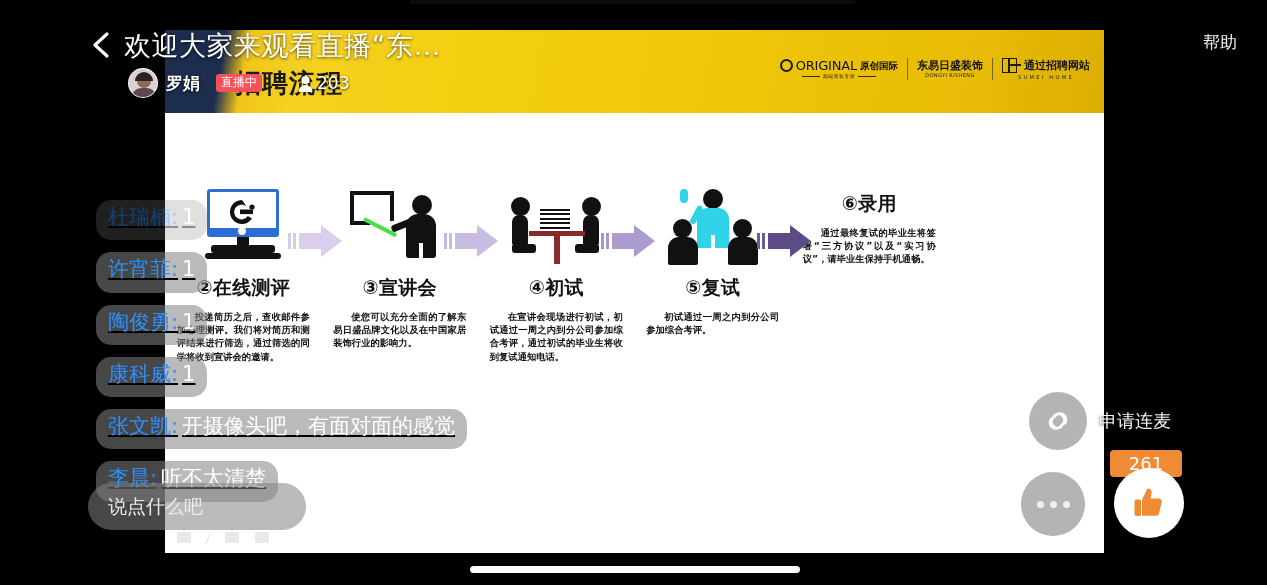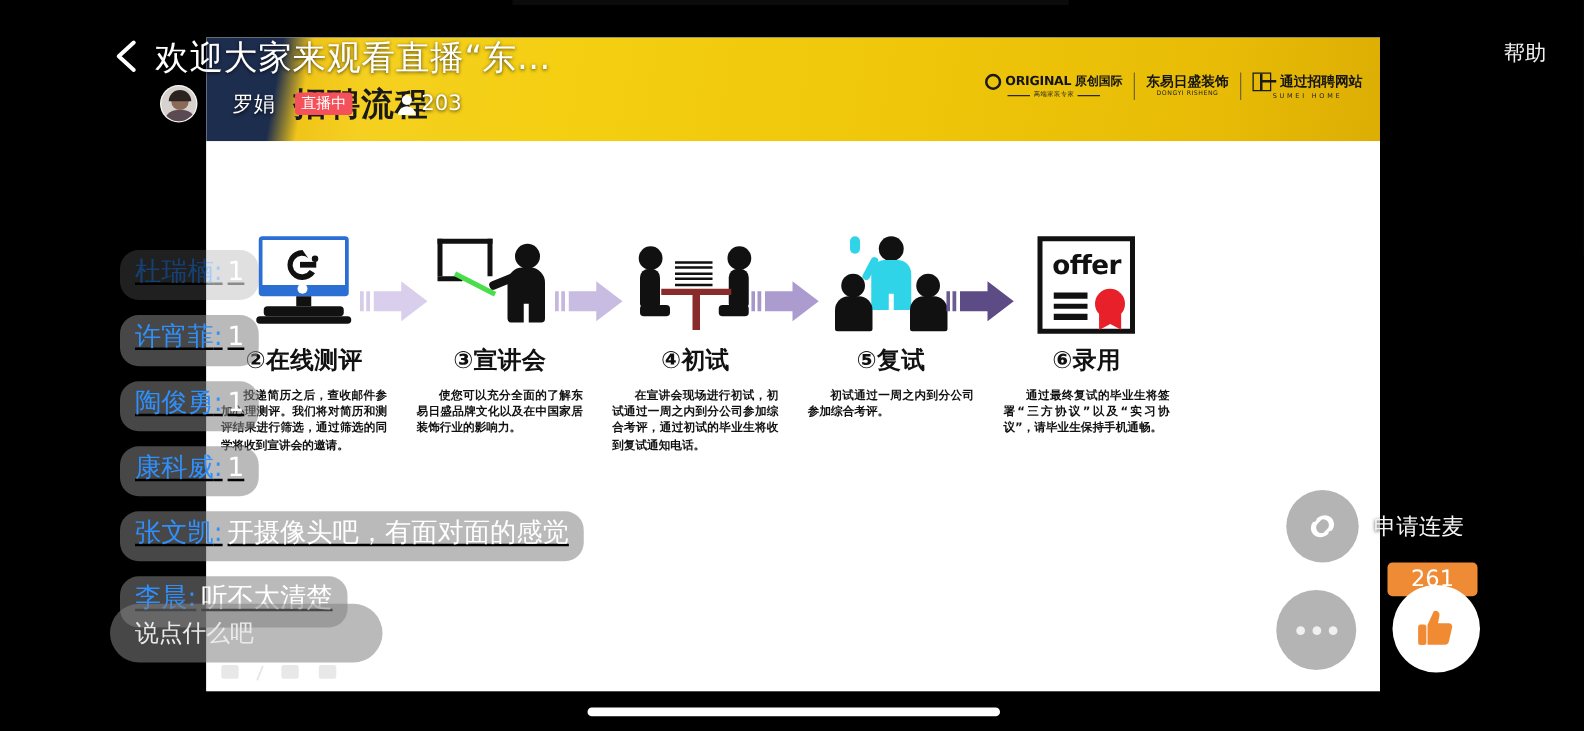--- a/index.html
+++ b/index.html
@@ -38,21 +38,21 @@
   .banner-logos {
     position: absolute; right: 14px; top: 28px;
     display: flex; align-items: center; gap: 9px;
   }
   .logo-blk { display: flex; flex-direction: column; align-items: center; line-height: 1; }
   .logo-main { display: flex; align-items: center; gap: 3px; }
   .logo-o {
     width: 13px; height: 13px; border: 2.3px solid #1a1a1a; border-radius: 50%;
     display: inline-block;
   }
-  .logo-t1 { font-size: 10px; font-weight: 700; color: #141414; letter-spacing: -.2px; }
+  .logo-t1 { font-size: 13px; font-weight: 400; color: #141414; letter-spacing: -.2px; }
   .logo-t1b { font-size: 9.5px; font-weight: 700; color: #141414; }
   .logo-sub { font-size: 5px; color: #242424; letter-spacing: .4px; margin-top: 2px;
               display: flex; align-items: center; gap: 3px; }
   .logo-rule { display: inline-block; width: 18px; height: 1px; background: #2a2a2a; }
   .logo-div { width: 1px; height: 22px; background: #3b3b3b; opacity: .65; }
   .logo-sq {
     width: 15px; height: 15px; border: 1.8px solid #1a1a1a;
     position: relative; margin-right: 4px;
   }
   .logo-sq:before { content:""; position:absolute; left:5px; top:0; width:1.6px; height:100%; background:#1a1a1a; }
@@ -180,21 +180,21 @@
     white-space:nowrap; text-shadow: 0 1px 3px rgba(0,0,0,.7);
   }
   .host-row { position:absolute; left: 128px; top: 68px; display:flex; align-items:center; gap:8px; pointer-events:auto;}
   .avatar {
     width: 30px; height: 30px; border-radius: 50%; overflow:hidden; position:relative;
     background: #d8d2cf; border: 1.5px solid rgba(255,255,255,.85); flex:none;
   }
   .avatar .face { position:absolute; left:8px; top:5px; width:14px; height:14px; border-radius:50%; background:#8b6a5a;}
   .avatar .hair { position:absolute; left:6px; top:3px; width:18px; height:9px; border-radius:9px 9px 0 0; background:#2a2320;}
   .avatar .shoulder { position:absolute; left:2px; top:19px; width:26px; height:14px; border-radius:11px 11px 0 0; background:#5b4a52;}
-  .host-name { font-size: 17px; color:#fff; font-weight: 400; text-shadow: 0 1px 3px rgba(0,0,0,.8); margin-left: 20px; }
+  .host-name { font-size: 17px; color:#fff; font-weight: 700; text-shadow: 0 1px 3px rgba(0,0,0,.8); }
   .live-badge {
     background:#f4515b; color:#fff; font-size: 12px; font-weight:400;
     padding: 2px 5px; border-radius: 3px; line-height:1.15; margin-left: 8px;
   }
   .viewers { display:flex; align-items:center; gap:2px; margin-left: 26px; }
   .viewer-count { font-size: 17px; color:#fff; font-weight:500; text-shadow: 0 1px 3px rgba(0,0,0,.8);}
   .help-btn {
     position:absolute; right: 30px; top: 31px; font-size: 17px; color:#f2f2f2;
     pointer-events:auto; cursor:pointer; text-shadow: 0 1px 3px rgba(0,0,0,.8);
   }
@@ -403,31 +403,20 @@
           <div class="arrow" style="right:-22px">
             <svg width="56" height="36" viewBox="0 0 56 36">
               <rect x="0" y="10" width="3" height="16" fill="#6b5a94"></rect>
               <rect x="5" y="10" width="3" height="16" fill="#6b5a94"></rect>
               <path d="M11 10 H33 V2 L54 18 L33 34 V26 H11 Z" fill="#5d4b85"></path>
             </svg>
           </div>
         </div>
 
         <div class="step">
-          <div class="step-icon">
-            <div class="offer">
-              <div class="word">offer</div>
-              <div class="lines">
-                  <i></i>
-                  <i></i>
-                  <i></i>
-                </div>
-              <div class="seal"></div>
-            </div>
-          </div>
           <div class="step-title">⑥录用</div>
           <div class="step-desc">通过最终复试的毕业生将签署“三方协议”以及“实习协议”，请毕业生保持手机通畅。</div>
         </div>
 
       </div>
 
       <div class="mini-toolbar">
         <span></span>
         <span class="slash"></span>
         <span></span>

